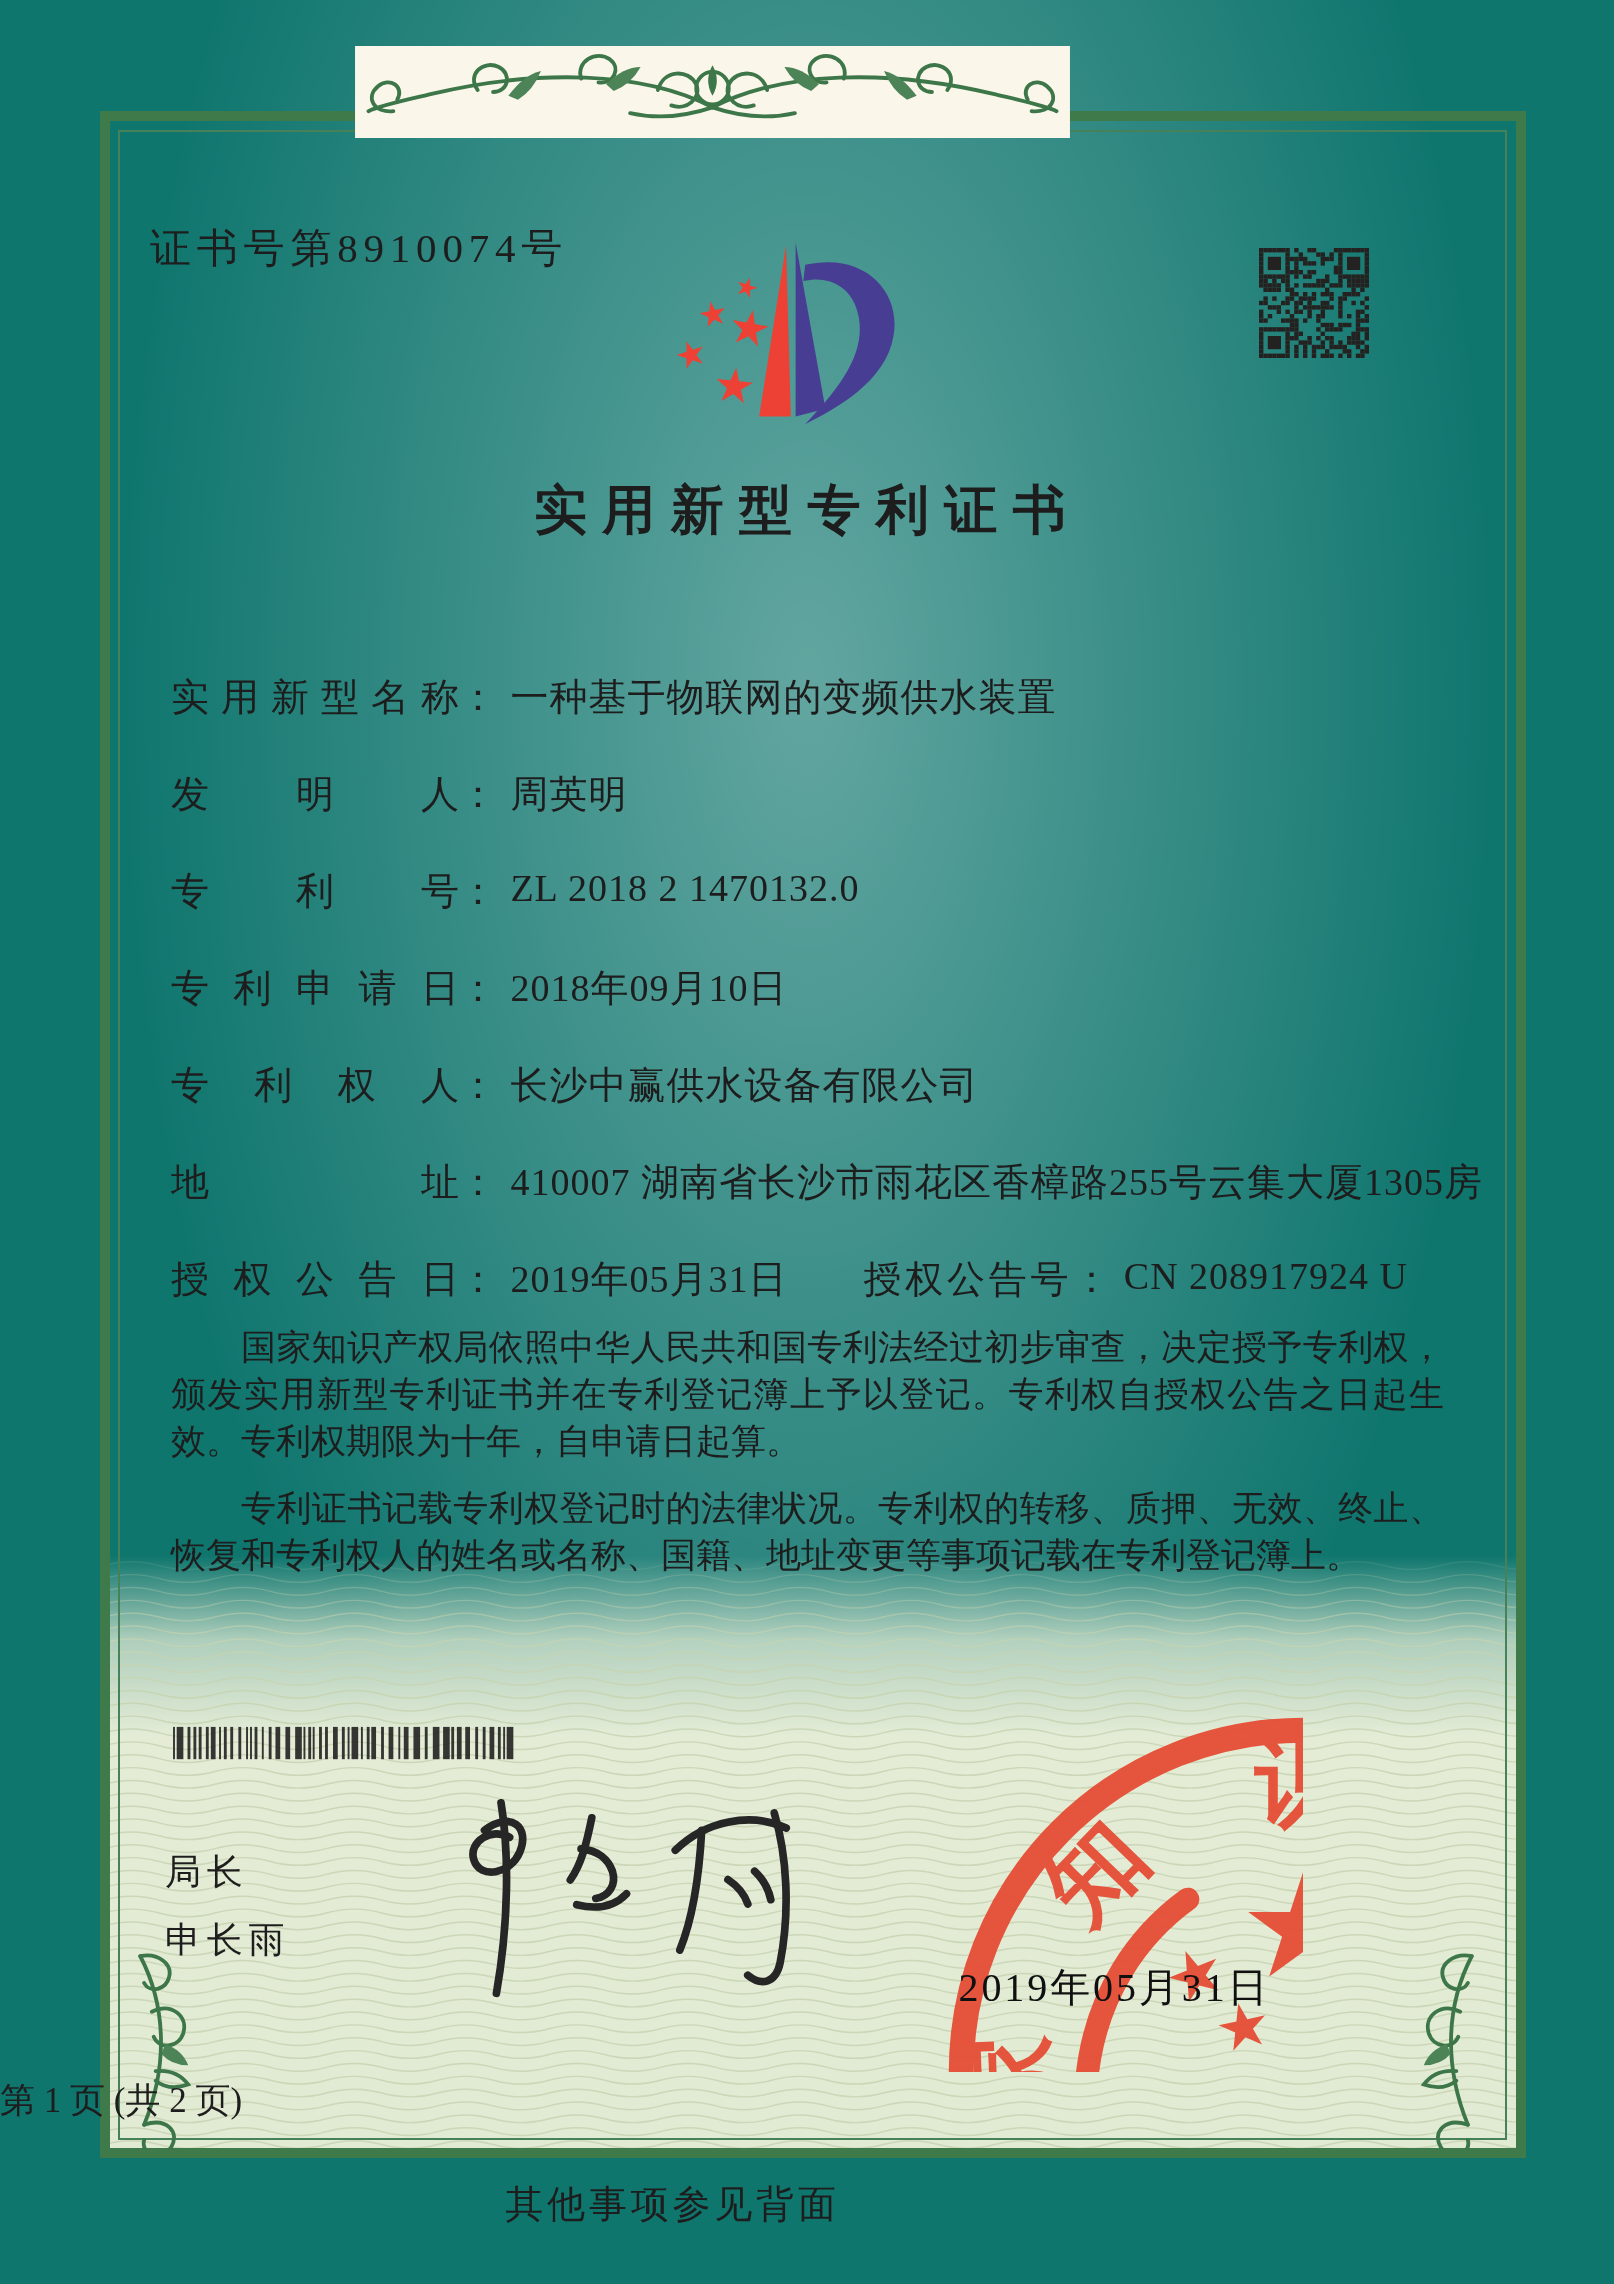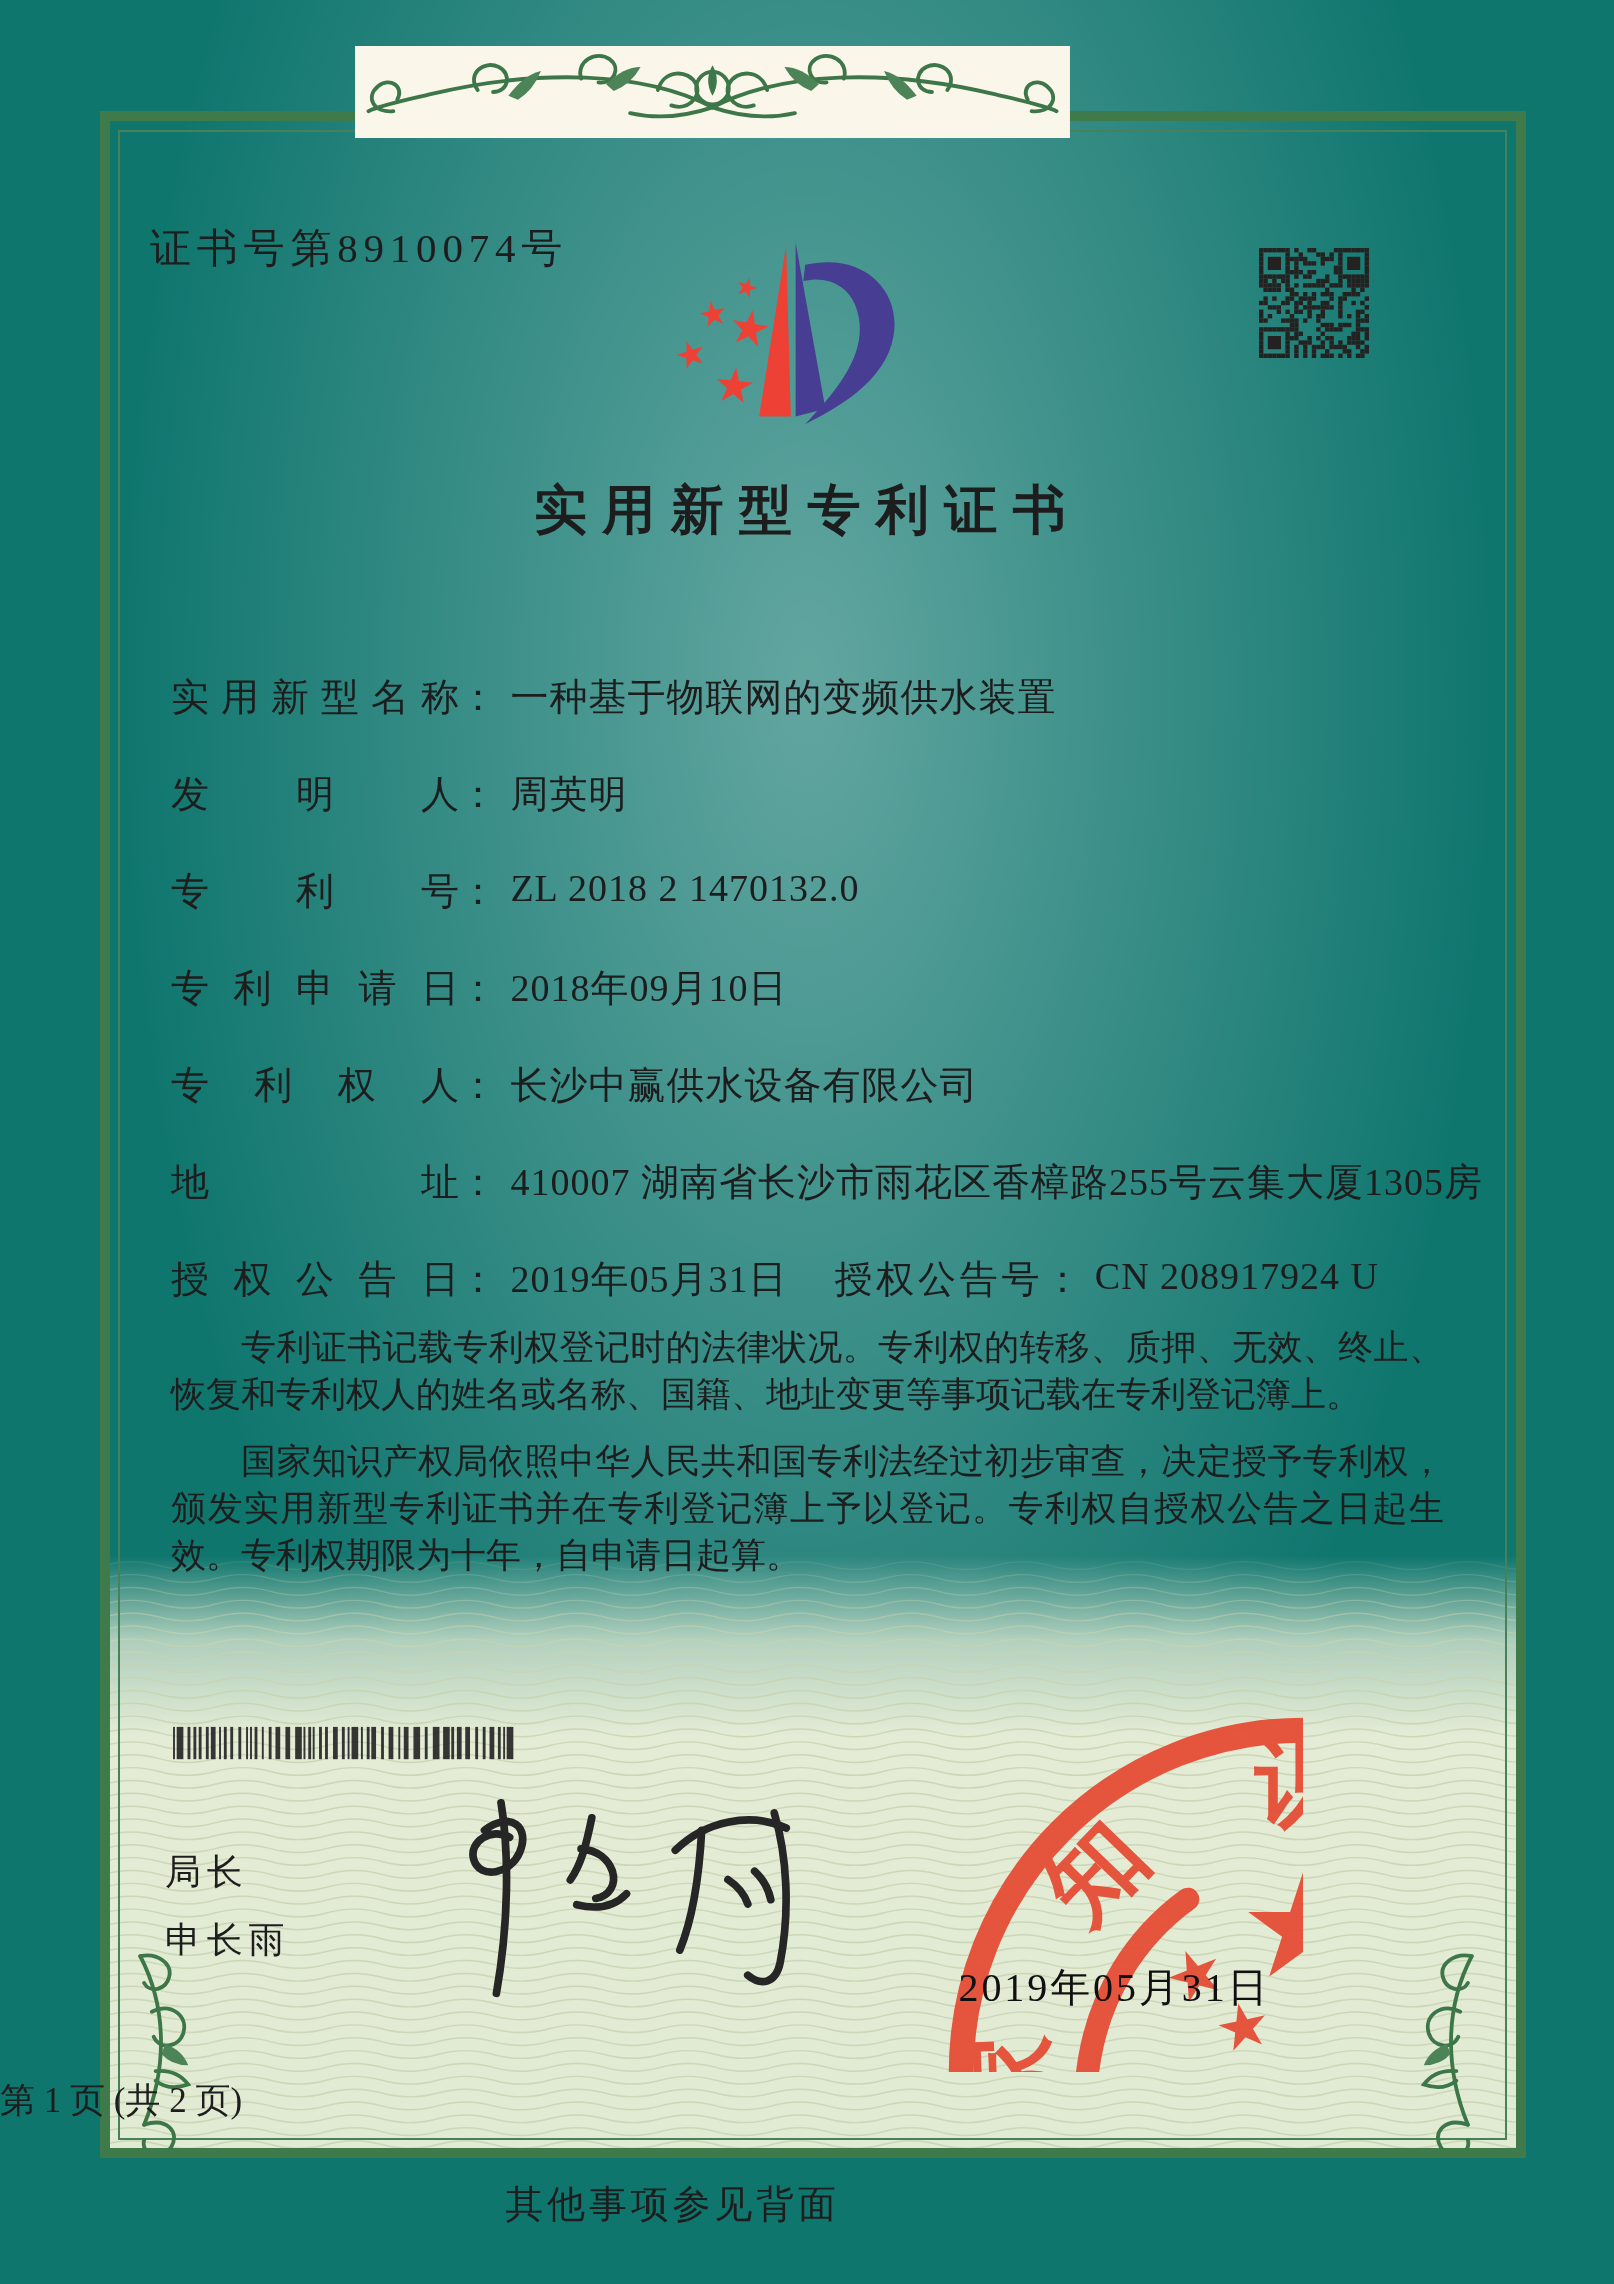--- a/index.html
+++ b/index.html
@@ -26,21 +26,21 @@
   .qr{position:absolute;left:1259px;top:248px;z-index:5;}
 
   .title{position:absolute;left:0;top:475px;width:100%;text-align:center;font-size:53px;font-weight:bold;
          letter-spacing:15.4px;z-index:5;}
 
   .fields{position:absolute;left:171px;top:672px;width:1287px;z-index:5;}
   .field-row{height:97px;font-size:38px;white-space:nowrap;}
   .flabel{display:inline-block;width:288px;text-align:justify;text-align-last:justify;vertical-align:top;}
   .fcolon{display:inline-block;vertical-align:top;}
   .fvalue{display:inline-block;margin-left:13.4px;vertical-align:top;letter-spacing:1px;}
-  .flabel2{display:inline-block;margin-left:47px;letter-spacing:3.8px;vertical-align:top;}
+  .flabel2{display:inline-block;margin-left:76px;letter-spacing:3.8px;vertical-align:top;}
 
   .paras{position:absolute;left:171px;top:1324px;width:1273px;font-size:35px;line-height:47px;
          text-align:justify;z-index:5;}
   .paras p{margin:0;text-indent:2em;}
   .paras p + p{margin-top:20px;}
 
   .barcode{position:absolute;left:169px;top:1725px;z-index:5;}
 
   .signer-title{position:absolute;left:165px;top:1848px;font-size:36px;letter-spacing:5.8px;z-index:5;}
   .signer-name{position:absolute;left:165px;top:1916px;font-size:36px;letter-spacing:5.8px;z-index:5;text-align:right;}
@@ -484,22 +484,22 @@
       <div class="field-row"><span class="flabel">实用新型名称</span><span class="fcolon">：</span><span class="fvalue">一种基于物联网的变频供水装置</span></div>
       <div class="field-row"><span class="flabel">发明人</span><span class="fcolon">：</span><span class="fvalue">周英明</span></div>
       <div class="field-row"><span class="flabel">专利号</span><span class="fcolon">：</span><span class="fvalue">ZL 2018 2 1470132.0</span></div>
       <div class="field-row"><span class="flabel">专利申请日</span><span class="fcolon">：</span><span class="fvalue">2018年09月10日</span></div>
       <div class="field-row"><span class="flabel">专利权人</span><span class="fcolon">：</span><span class="fvalue">长沙中赢供水设备有限公司</span></div>
       <div class="field-row"><span class="flabel">地址</span><span class="fcolon">：</span><span class="fvalue">410007 湖南省长沙市雨花区香樟路255号云集大厦1305房</span></div>
       <div class="field-row"><span class="flabel">授权公告日</span><span class="fcolon">：</span><span class="fvalue">2019年05月31日</span><span class="flabel2">授权公告号</span><span class="fcolon">：</span><span class="fvalue">CN 208917924 U</span></div>
     </div>
 
   <div class="paras">
+    <p>国家知识产权局依照中华人民共和国专利法经过初步审查，决定授予专利权，颁发实用新型专利证书并在专利登记簿上予以登记。专利权自授权公告之日起生效。专利权期限为十年，自申请日起算。</p>
     <p>专利证书记载专利权登记时的法律状况。专利权的转移、质押、无效、终止、恢复和专利权人的姓名或名称、国籍、地址变更等事项记载在专利登记簿上。</p>
-    <p>国家知识产权局依照中华人民共和国专利法经过初步审查，决定授予专利权，颁发实用新型专利证书并在专利登记簿上予以登记。专利权自授权公告之日起生效。专利权期限为十年，自申请日起算。</p>
   </div>
 
   <svg class="barcode" id="barcode" width="352" height="38" viewBox="0 0 366 40">
       <rect x="2" y="2" width="2" height="34" fill="#1c1c1c" opacity="0.88"></rect>
       <rect x="5.847833030298352" y="2" width="7" height="34" fill="#1c1c1c" opacity="0.88"></rect>
       <rect x="17.243947853147983" y="2" width="3" height="34" fill="#1c1c1c" opacity="0.88"></rect>
       <rect x="23.466034605354068" y="2" width="3" height="34" fill="#1c1c1c" opacity="0.88"></rect>
       <rect x="29.02573534902185" y="2" width="3" height="34" fill="#1c1c1c" opacity="0.88"></rect>
       <rect x="36.545023708604276" y="2" width="3" height="34" fill="#1c1c1c" opacity="0.88"></rect>
       <rect x="41.76881716437638" y="2" width="5" height="34" fill="#1c1c1c" opacity="0.88"></rect>

